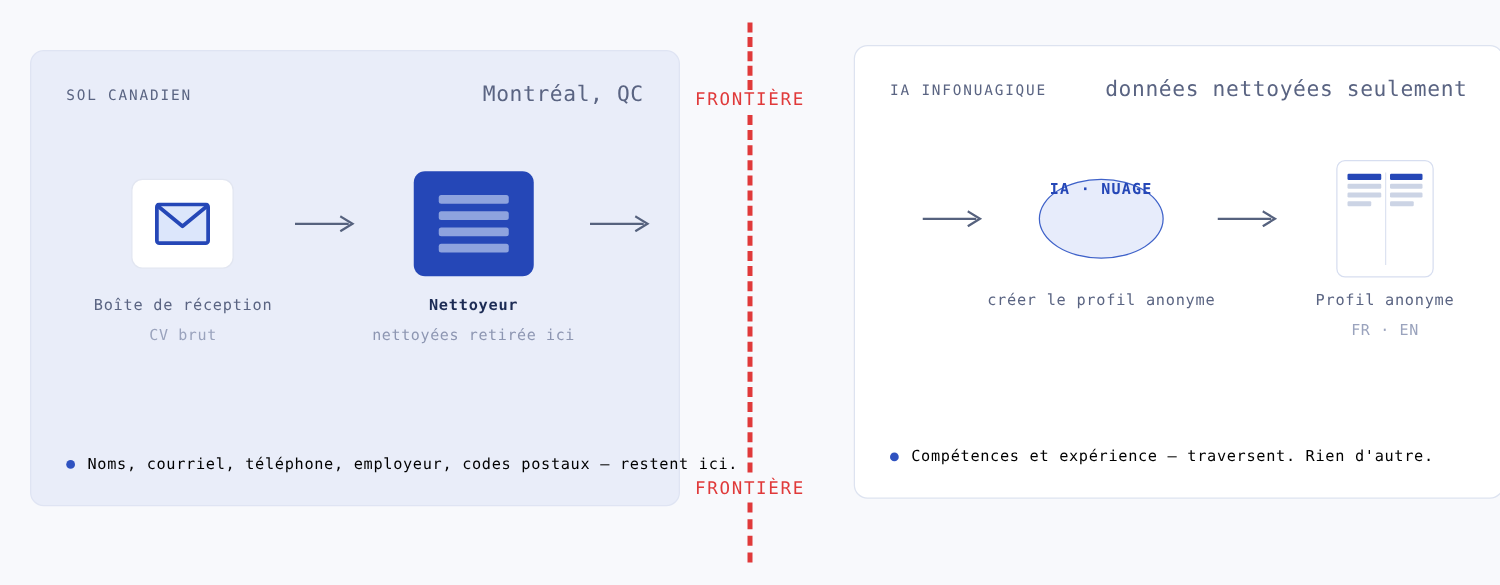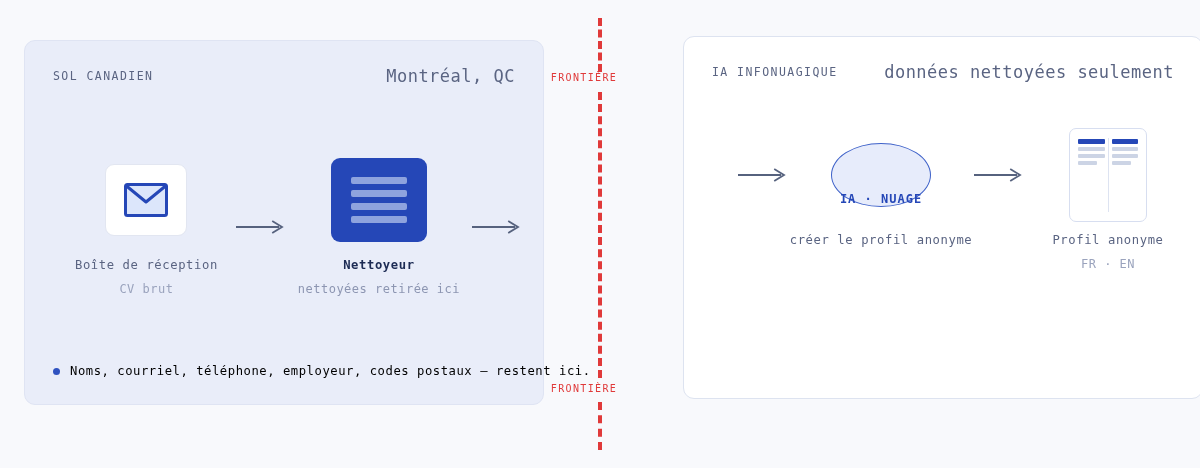--- a/index.html
+++ b/index.html
@@ -72,21 +72,21 @@
   .flow {
     position: absolute;
     left: 28px;
     right: 28px;
     top: 96px;
     height: 180px;
     display: flex;
     align-items: flex-start;
     justify-content: center;
   }
-  .flow-left { justify-content: flex-start; padding-left: 22px; align-items: center; }
+  .flow-left { justify-content: flex-start; padding-left: 22px; }
   .flow-right { justify-content: flex-start; padding-left: 8px; }
 
   .node {
     width: 150px;
     display: flex;
     flex-direction: column;
     align-items: center;
   }
   .node-art {
     height: 84px;
@@ -160,21 +160,21 @@
   }
 
   
   .ellipse-ai {
     width: 98px;
     height: 62px;
     border-radius: 50%;
     background: #e7ecfb;
     border: 1.6px solid #3f62c9;
     display: flex;
-    align-items: flex-end;
+    align-items: flex-start;
     justify-content: center;
   }
   .ellipse-ai span {
     font-size: 12px;
     font-weight: bold;
     letter-spacing: 1px;
     color: #2547b7;
     white-space: nowrap;
   }
 
@@ -256,23 +256,23 @@
     width: 4px;
     border-left: 4px dashed #e03a3a;
     box-sizing: border-box;
   }
   .seg-a { top: 18px;  height: 54px; }
   .seg-b { top: 92px;  height: 286px; }
   .seg-c { top: 402px; height: 48px; }
 
   .frontier-label {
     position: absolute;
-    left: 584px;
+    left: 600px;
     transform: translateX(-50%);
-    font-size: 10px;
+    font-size: 14px;
     letter-spacing: 1.35px;
     color: #e03a3a;
     white-space: nowrap;
   }
   .fl-top { top: 72px; }
   .fl-bot { top: 383px; }
 </style>
 </head>
 <body>
 
@@ -391,15 +391,19 @@
               <span class="l short"></span>
             </div>
           </div>
         </div>
         <div class="node-label">Profil anonyme</div>
         <div class="node-sub">FR · EN</div>
       </div>
 
     </div>
 
+    <div class="note">
+      <span class="dot"></span>
+      <span class="txt">Compétences et expérience – traversent. Rien d'autre.</span>
+    </div>
   </section>
 
 </div>
 
 </body></html>

